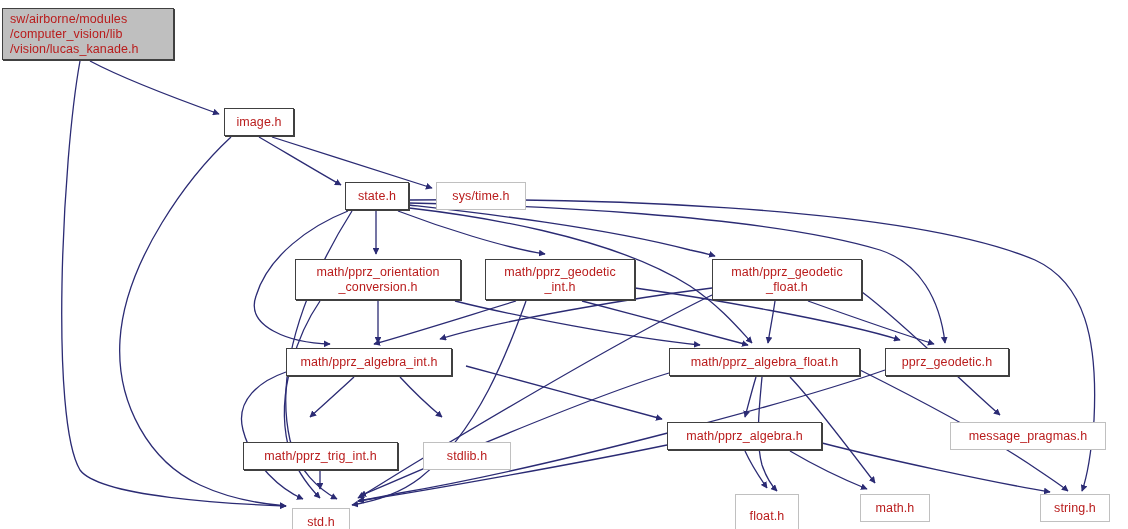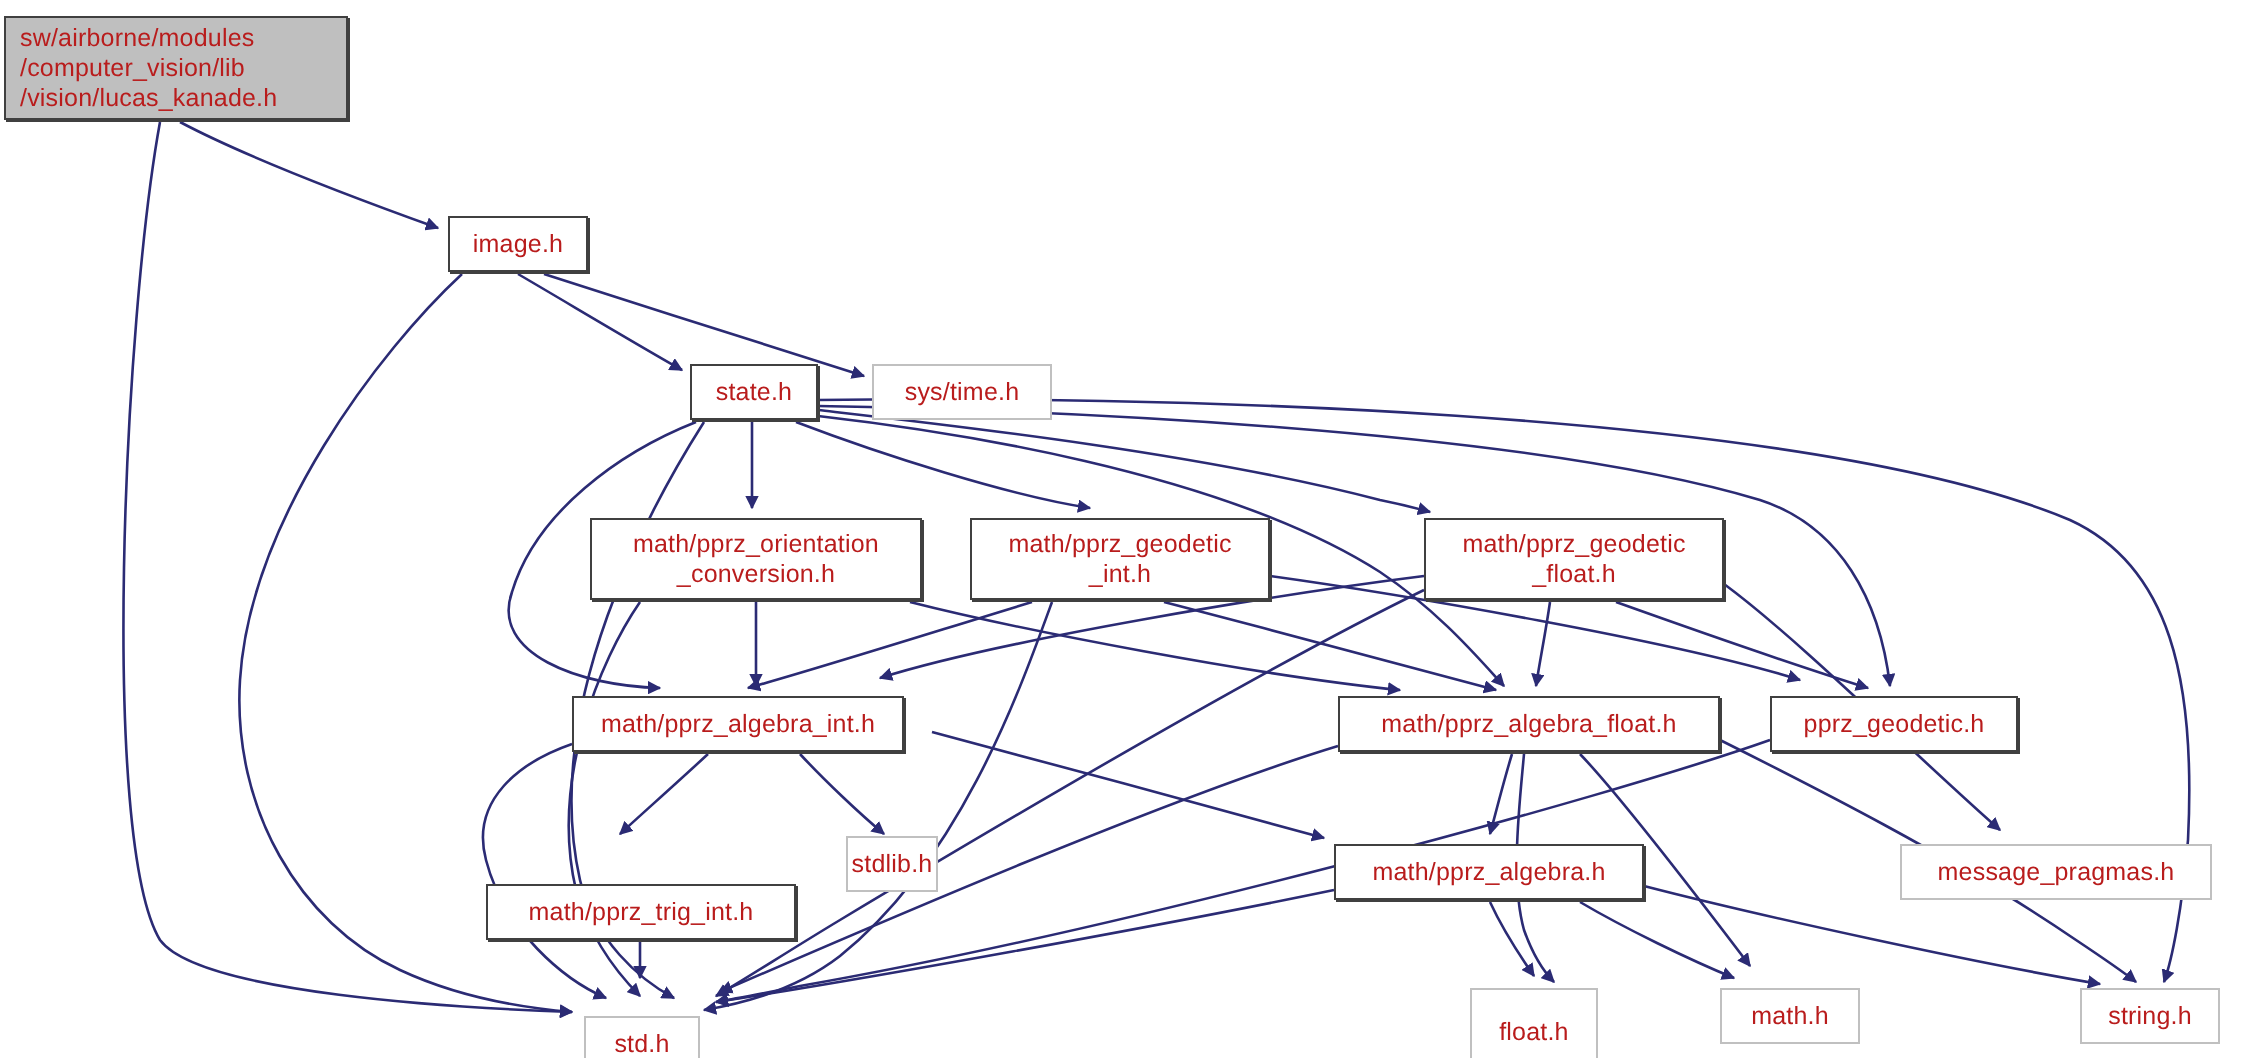--- a/index.html
+++ b/index.html
@@ -119,21 +119,21 @@
       <div class="node strong" style="left: 295px; top: 259px; width: 166px; height: 41px;"><span class="node-label">math/pprz_orientation
 _conversion.h</span></div>
       <div class="node strong" style="left: 485px; top: 259px; width: 150px; height: 41px;"><span class="node-label">math/pprz_geodetic
 _int.h</span></div>
       <div class="node strong" style="left: 712px; top: 259px; width: 150px; height: 41px;"><span class="node-label">math/pprz_geodetic
 _float.h</span></div>
       <div class="node strong" style="left: 286px; top: 348px; width: 166px; height: 28px;"><span class="node-label">math/pprz_algebra_int.h</span></div>
       <div class="node strong" style="left: 669px; top: 348px; width: 191px; height: 28px;"><span class="node-label">math/pprz_algebra_float.h</span></div>
       <div class="node strong" style="left: 885px; top: 348px; width: 124px; height: 28px;"><span class="node-label">pprz_geodetic.h</span></div>
       <div class="node strong" style="left: 243px; top: 422px; width: 155px; height: 28px; margin-top: 20px;"><span class="node-label">math/pprz_trig_int.h</span></div>
-      <div class="node weak" style="left: 423px; top: 418px; width: 46px; height: 28px;"><span class="node-label">stdlib.h</span></div>
+      <div class="node weak" style="left: 423px; top: 442px; width: 88px; height: 28px;"><span class="node-label">stdlib.h</span></div>
       <div class="node strong" style="left: 667px; top: 422px; width: 155px; height: 28px;"><span class="node-label">math/pprz_algebra.h</span></div>
       <div class="node weak" style="left: 950px; top: 422px; width: 156px; height: 28px;"><span class="node-label">message_pragmas.h</span></div>
       <div class="node weak" style="left: 292px; top: 494px; width: 58px; height: 28px; margin-top: 14px;"><span class="node-label">std.h</span></div>
       <div class="node weak" style="left: 735px; top: 494px; width: 64px; height: 44px;"><span class="node-label">float.h</span></div>
       <div class="node weak" style="left: 860px; top: 494px; width: 70px; height: 28px;"><span class="node-label">math.h</span></div>
       <div class="node weak" style="left: 1040px; top: 494px; width: 70px; height: 28px;"><span class="node-label">string.h</span></div>
     </div>
 
 </div>
 

